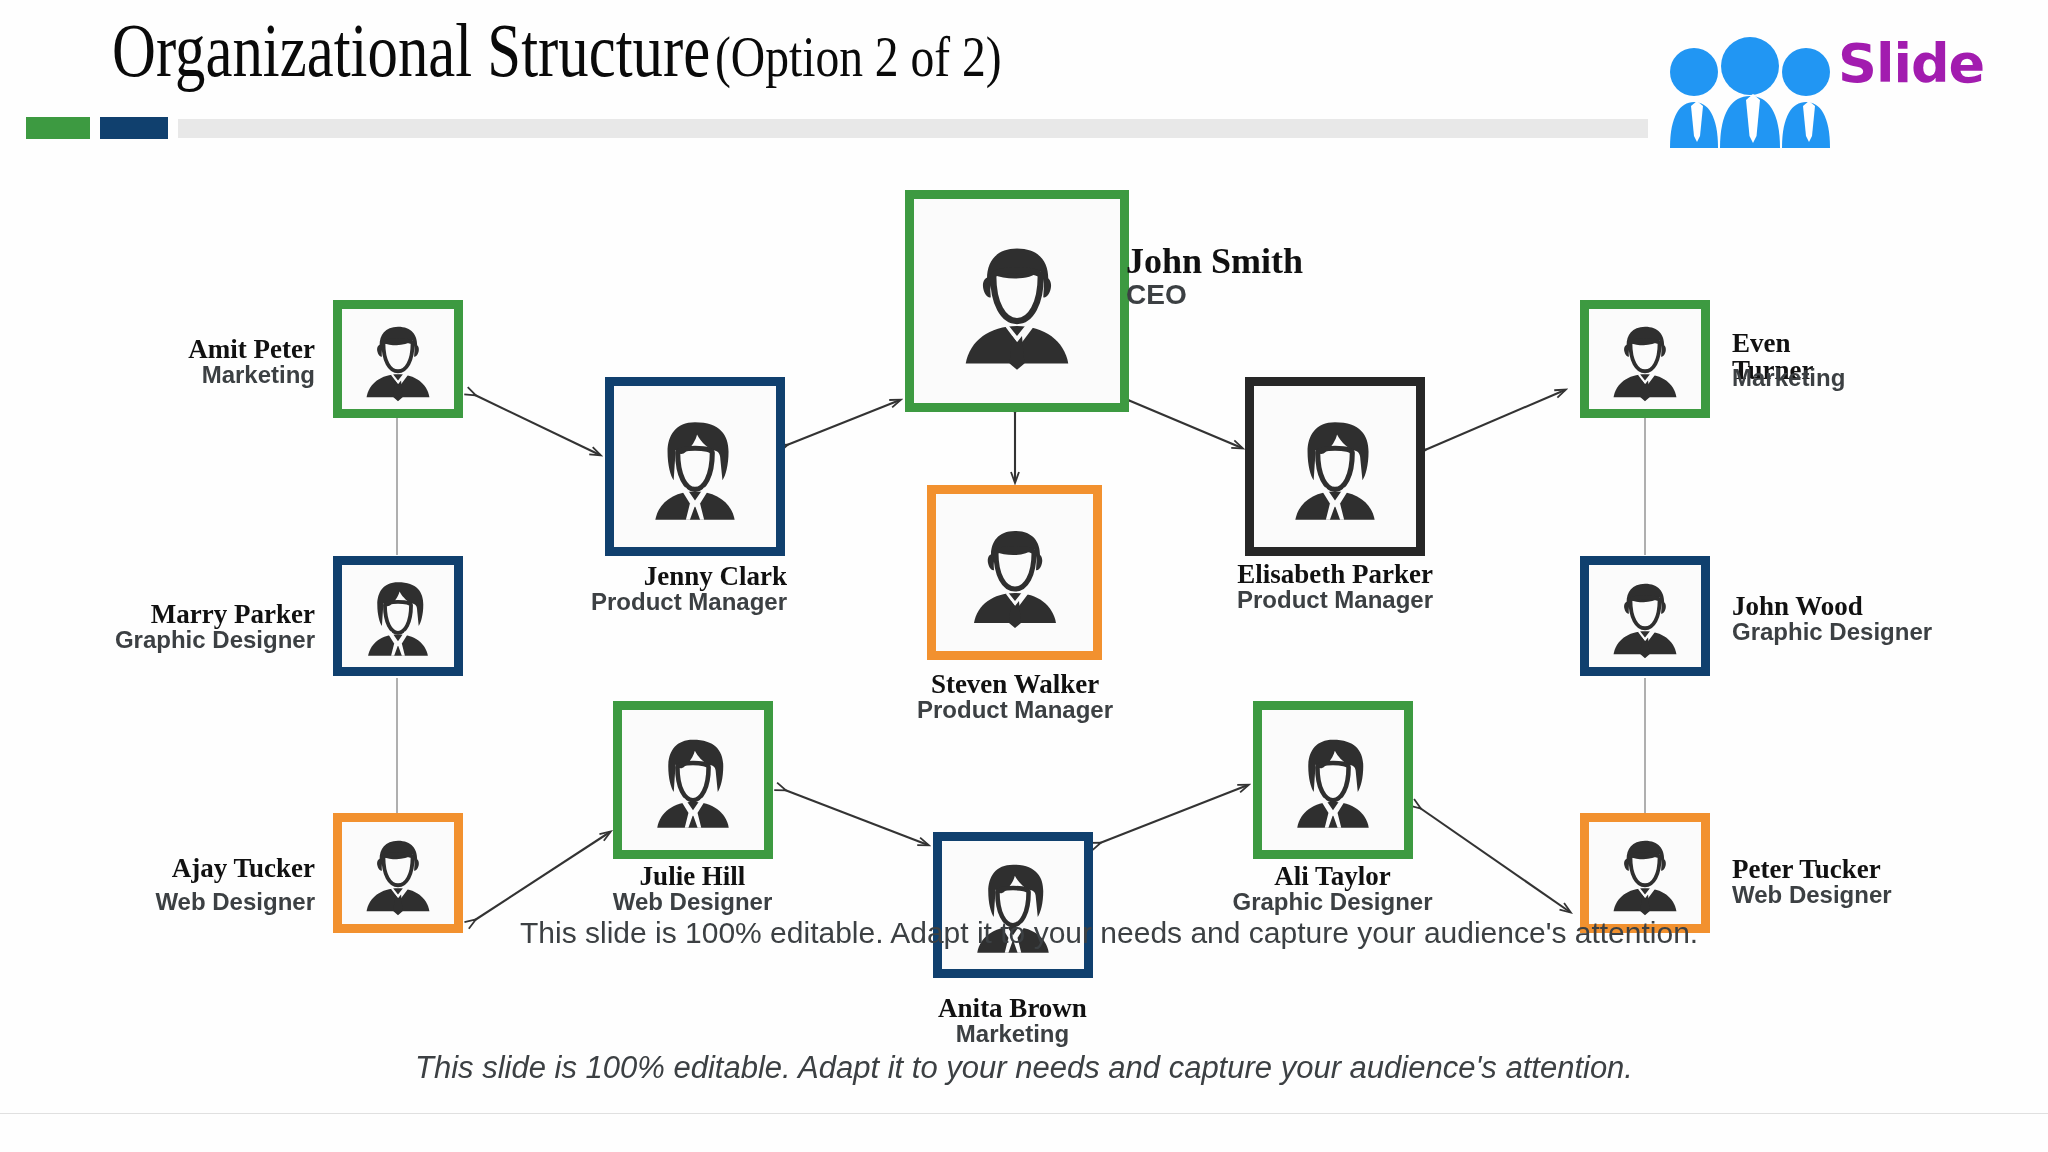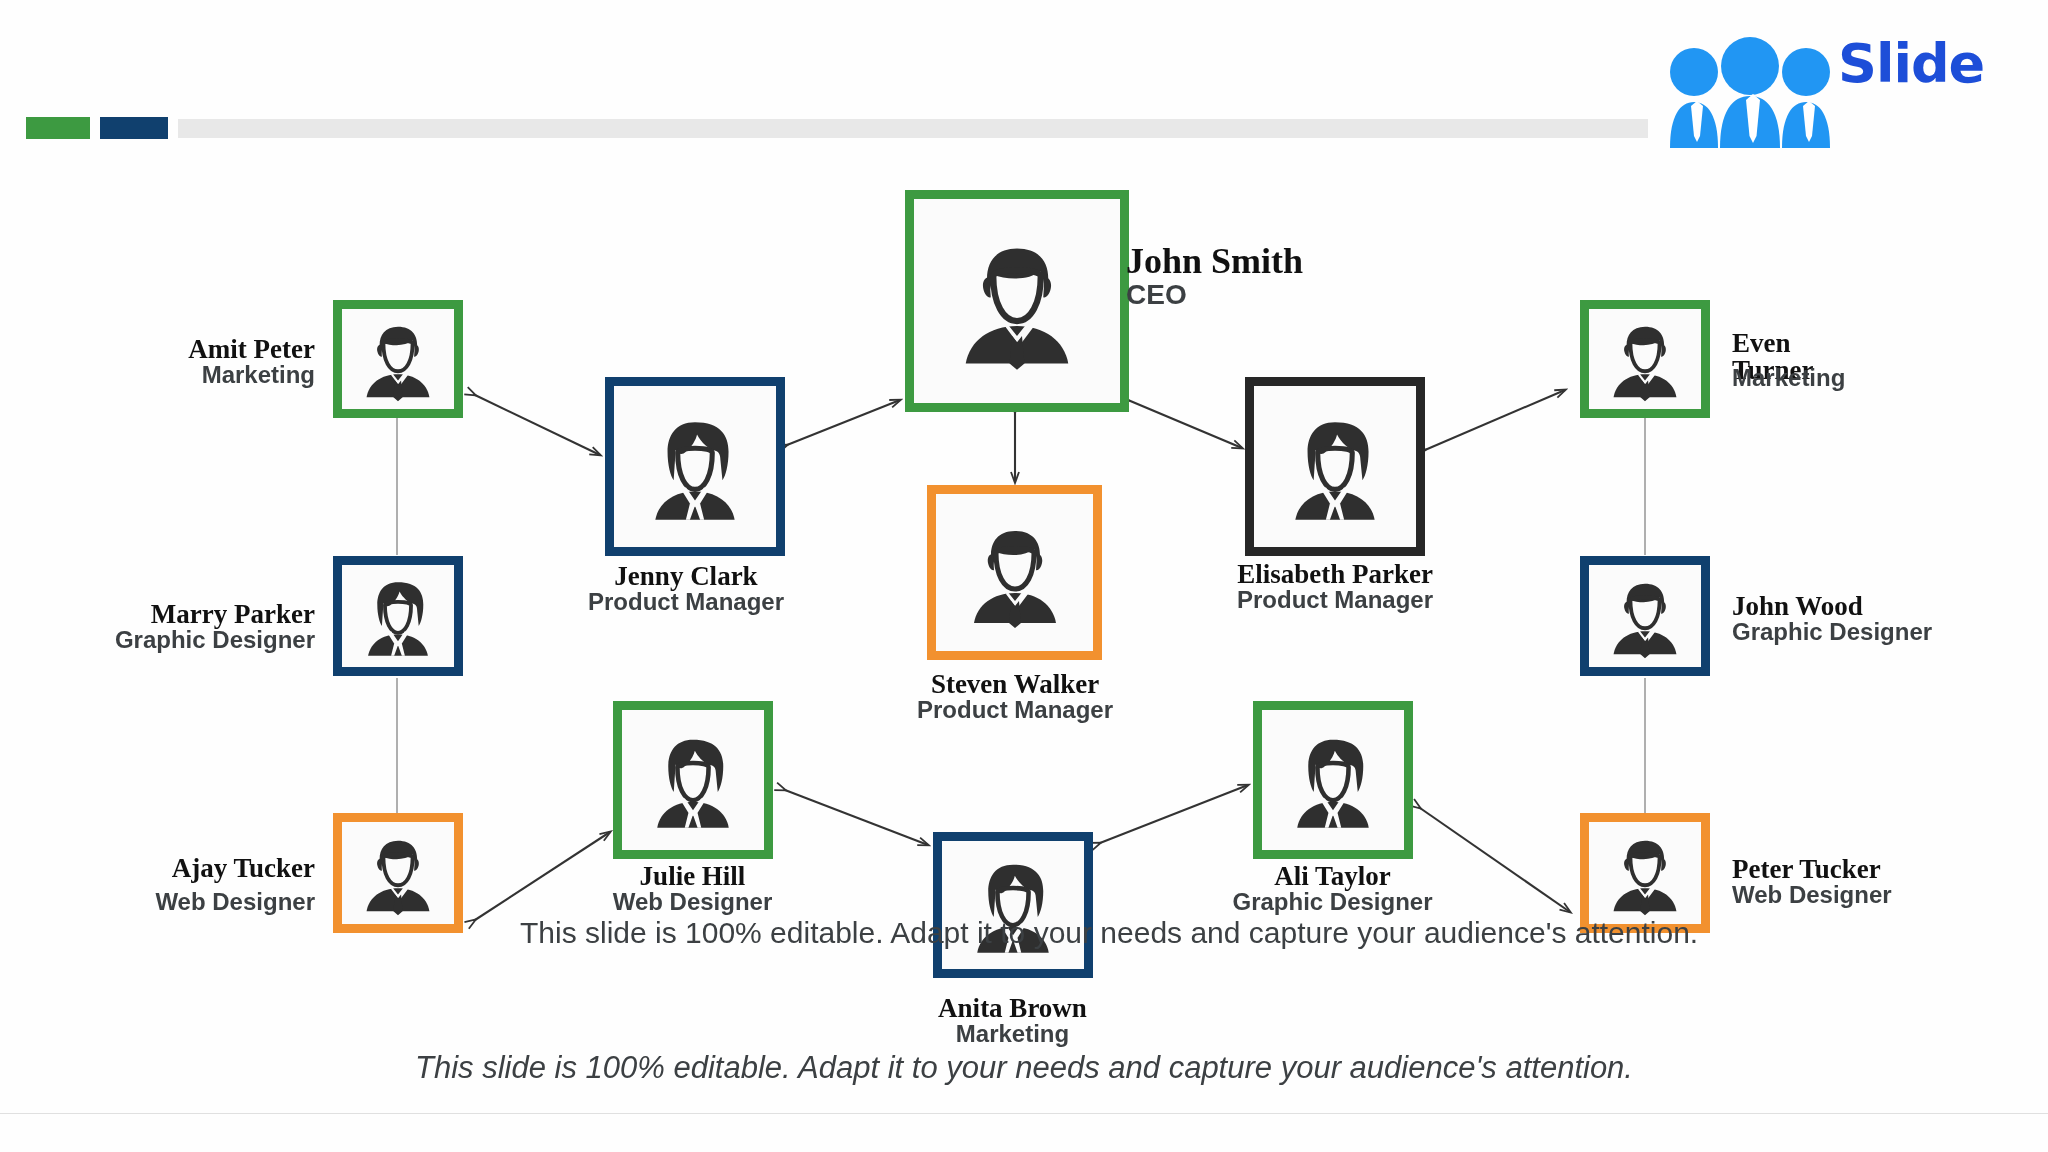--- a/index.html
+++ b/index.html
@@ -25,21 +25,21 @@
 
   .rule-green{position:absolute;left:26px;top:117px;width:64px;height:22px;background:#3d9a41;}
   .rule-navy{position:absolute;left:100px;top:117px;width:68px;height:22px;background:#10406e;}
   .rule-gray{position:absolute;left:178px;top:119px;width:1470px;height:19px;background:#e8e8e8;}
 
   
   .logo{position:absolute;left:1660px;top:14px;width:360px;height:140px;}
   .logo-people{position:absolute;left:0px;top:22px;width:180px;height:112px;}
   .logo-text{position:absolute;left:178px;top:8px;width:190px;height:130px;}
   .logo-slide{
-    position:absolute;left:0;top:10px;font-size:54px;font-weight:bold;color:#1d4ed8;
+    position:absolute;left:0;top:10px;font-size:54px;font-weight:bold;color:#a21caf;
     font-family:"DejaVu Sans", sans-serif;letter-spacing:-1px;
   }
   .logo-team{
     position:absolute;left:0;top:62px;font-size:54px;font-weight:bold;color:#231f20;
     font-family:"DejaVu Sans", sans-serif;letter-spacing:-1px;
   }
 
   
   .node{position:absolute;box-sizing:border-box;background:#fbfbfb;}
   .node.green{border:9px solid #3d9a41;}
@@ -82,20 +82,24 @@
     position:absolute;left:0px;top:1050px;width:2048px;text-align:center;
     font-family:"Liberation Sans", sans-serif;font-style:italic;font-size:31px;color:#3c4043;
   }
   .footer-line{position:absolute;left:0;top:1113px;width:2048px;height:1px;background:#e0e0e0;}
 </style>
 </head>
 <body>
 
 <div class="slide">
 
+  <div class="title-wrap">
+    <span class="title-main">Organizational Structure</span>
+    <span class="title-sub">(Option 2 of 2)</span>
+  </div>
 
   <div class="rule-green"></div>
   <div class="rule-navy"></div>
   <div class="rule-gray"></div>
 
   <div class="logo">
     <div class="logo-people">
       <svg viewBox="0 0 180 112" width="180" height="112">
         <g fill="#2196f3">
 
@@ -180,21 +184,21 @@
         <g fill="#2f2f2f">
           <path d="M60 16 c-19 0 -27 13 -27 29 c0 13 3 24 6 28 l2 -30 c2 4 6 6 10 2 c6 -5 10 -12 11 -17 c4 8 12 15 18 16 c4 1 5 5 5 9 l2 20 c3 -4 6 -15 6 -28 c0 -16 -8 -29 -33 -29 Z"></path>
           <path d="M43 46 c0 23 8 36 17 36 c9 0 17 -13 17 -36 c0 -6 -34 -6 -34 0 Z" fill="none" stroke="#2f2f2f" stroke-width="5"></path>
           <path d="M60 84 c-21 0 -36 11 -39 28 l78 0 c-3 -17 -18 -28 -39 -28 Z"></path>
           <path d="M51 80 l9 13 l9 -13 l4 3 l-10 16 l-6 0 l-10 -16 Z" fill="#fbfbfb"></path>
           <path d="M55 96 l-4 16 l4 0 l5 -14 Z M65 96 l4 16 l-4 0 l-5 -14 Z" fill="#fbfbfb"></path>
         </g>
       </svg>
     </div>
   </div>
-  <div class="lbl ctr" style="left:566px;top:562px;width:240px;">
+  <div class="lbl ctr" style="left:547px;top:562px;width:240px;text-align:right;">
     <span class="nm">Jenny Clark</span>
     <span class="rl">Product Manager</span>
   </div>
 
   <div class="node orange" style="left:927px;top:485px;width:175px;height:175px;">
     <div class="av">
       <svg viewBox="0 0 120 120" width="120" height="120">
         <g fill="#2f2f2f">
           <path d="M60 18 c-17 0 -24 11 -24 24 c0 4 1 8 2 11 l3 -14 c10 4 28 5 38 -3 c2 5 3 12 4 17 c1 -4 2 -8 2 -11 c0 -13 -7 -24 -25 -24 Z"></path>
           <path d="M38 41 c-4 0 -6 4 -5 9 c1 5 4 8 6 7 Z M82 41 c4 0 6 4 5 9 c-1 5 -4 8 -6 7 Z"></path>

